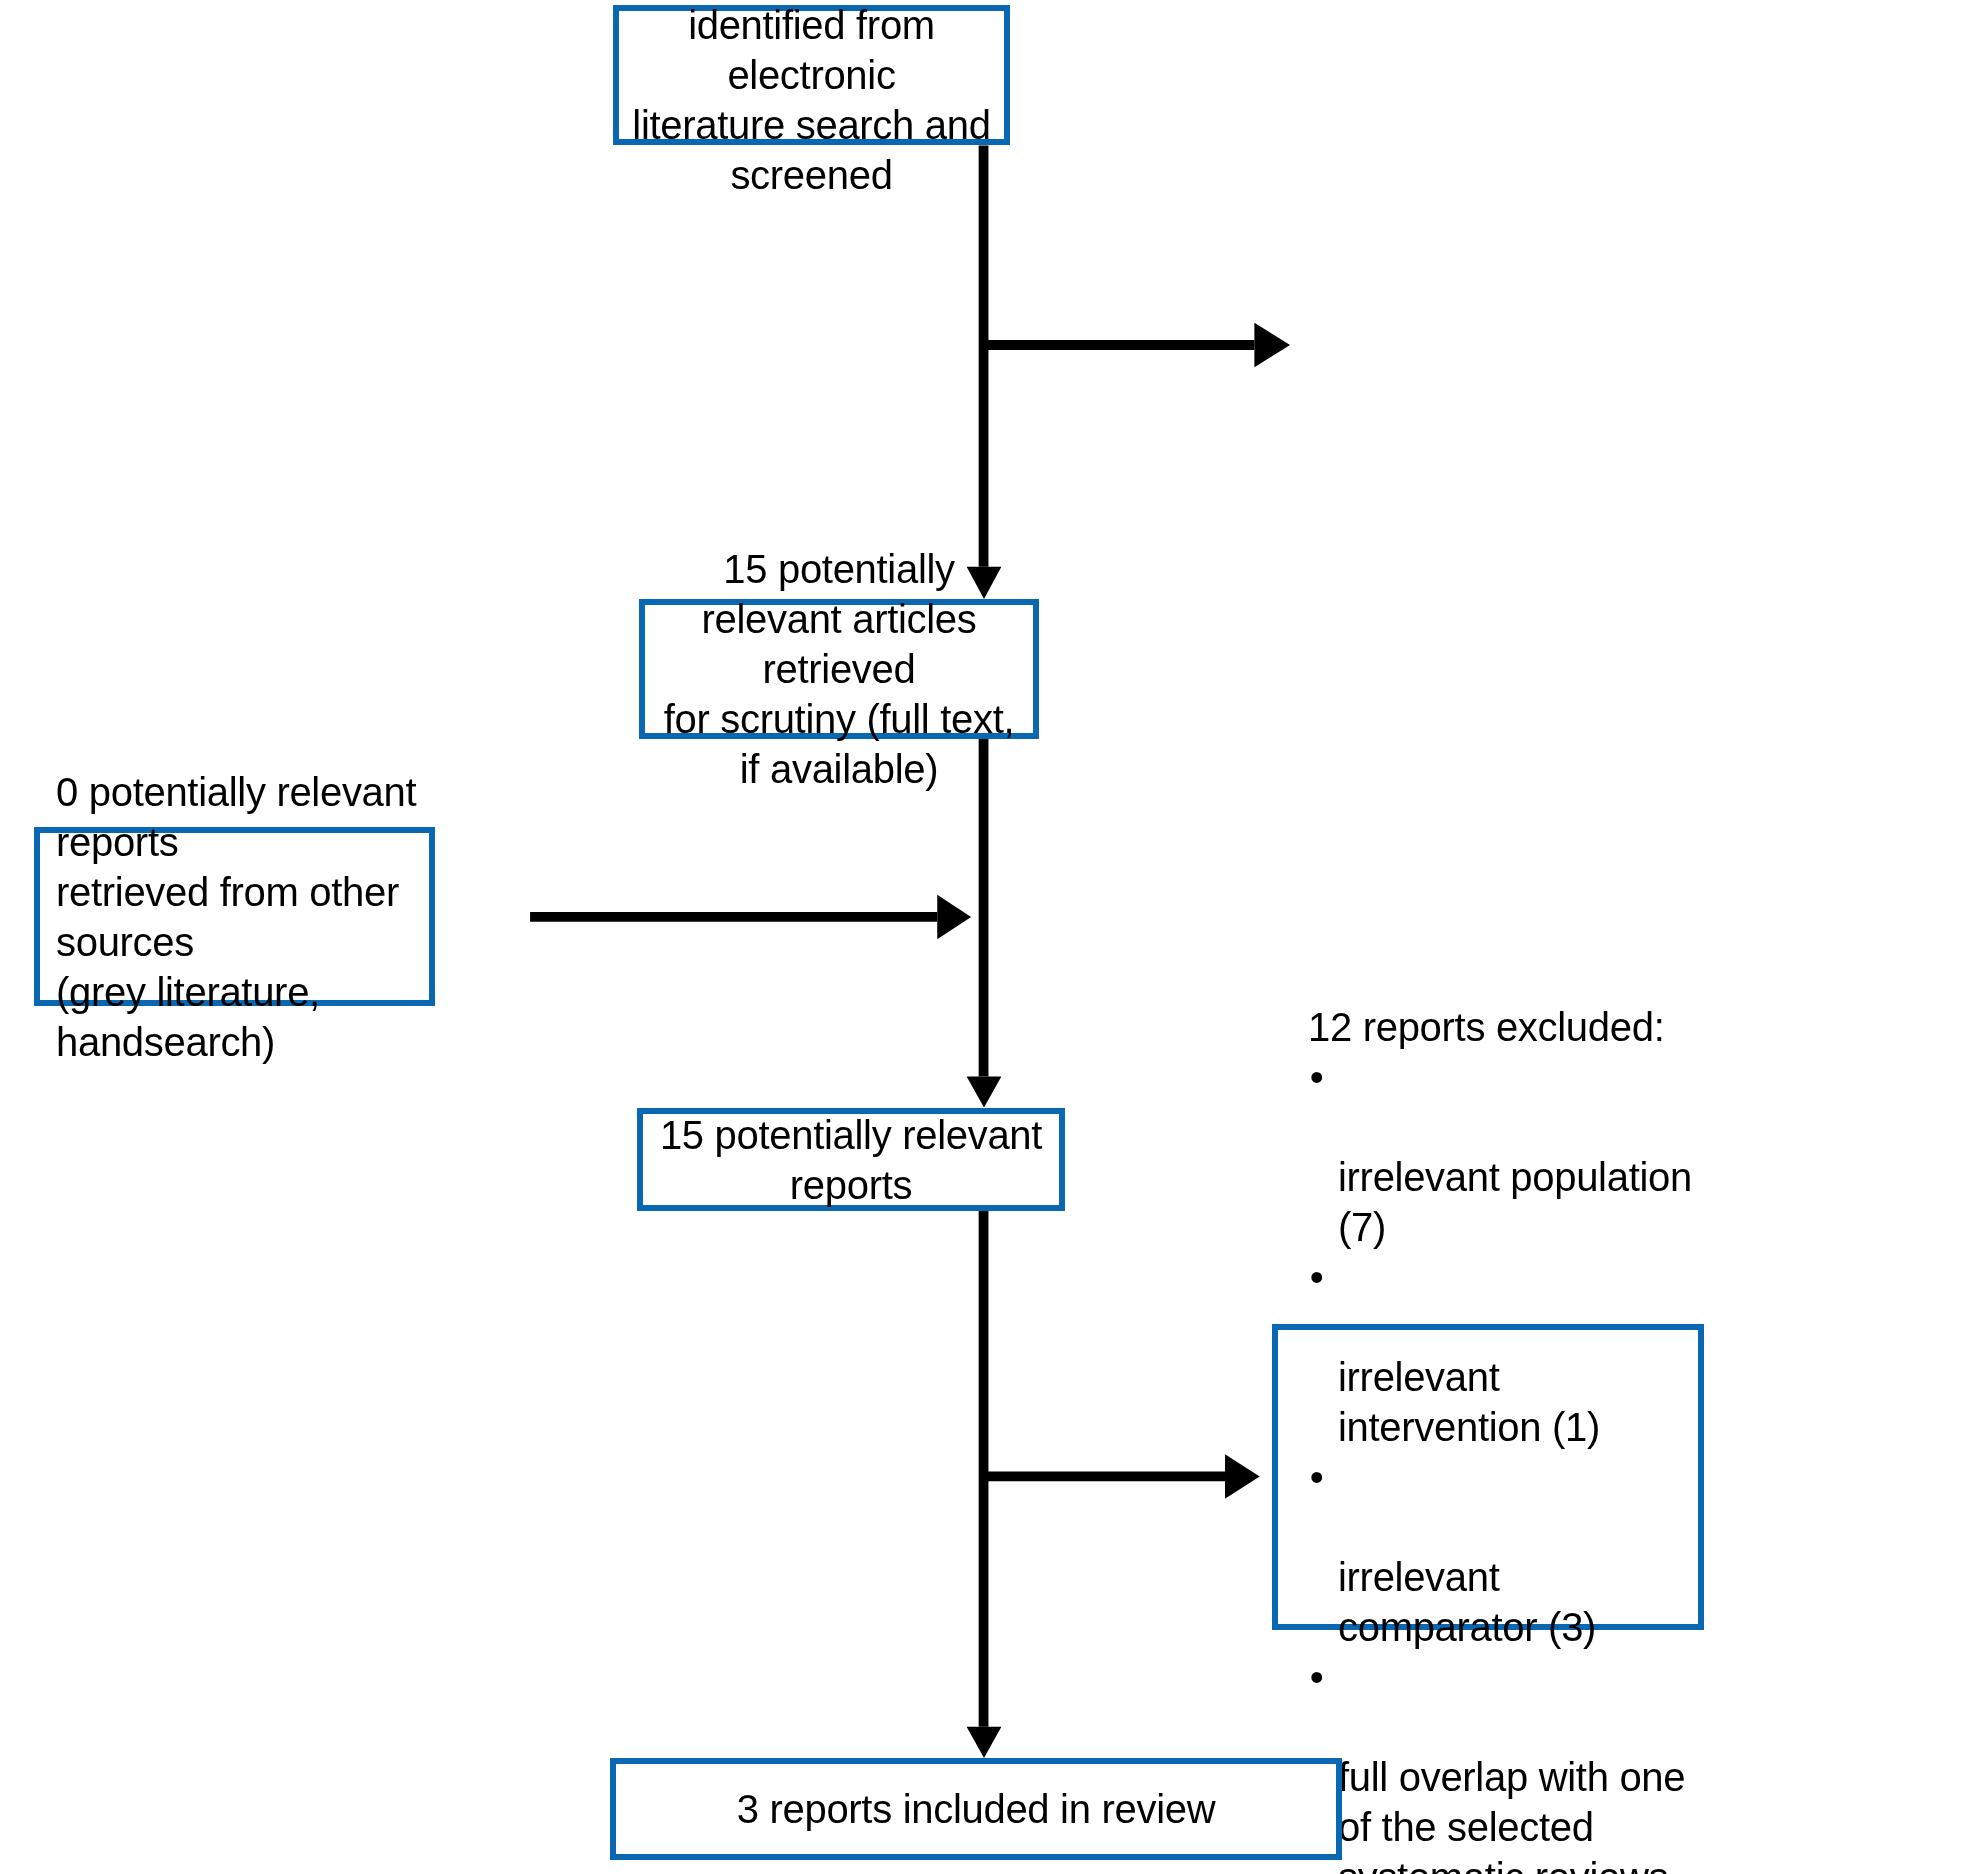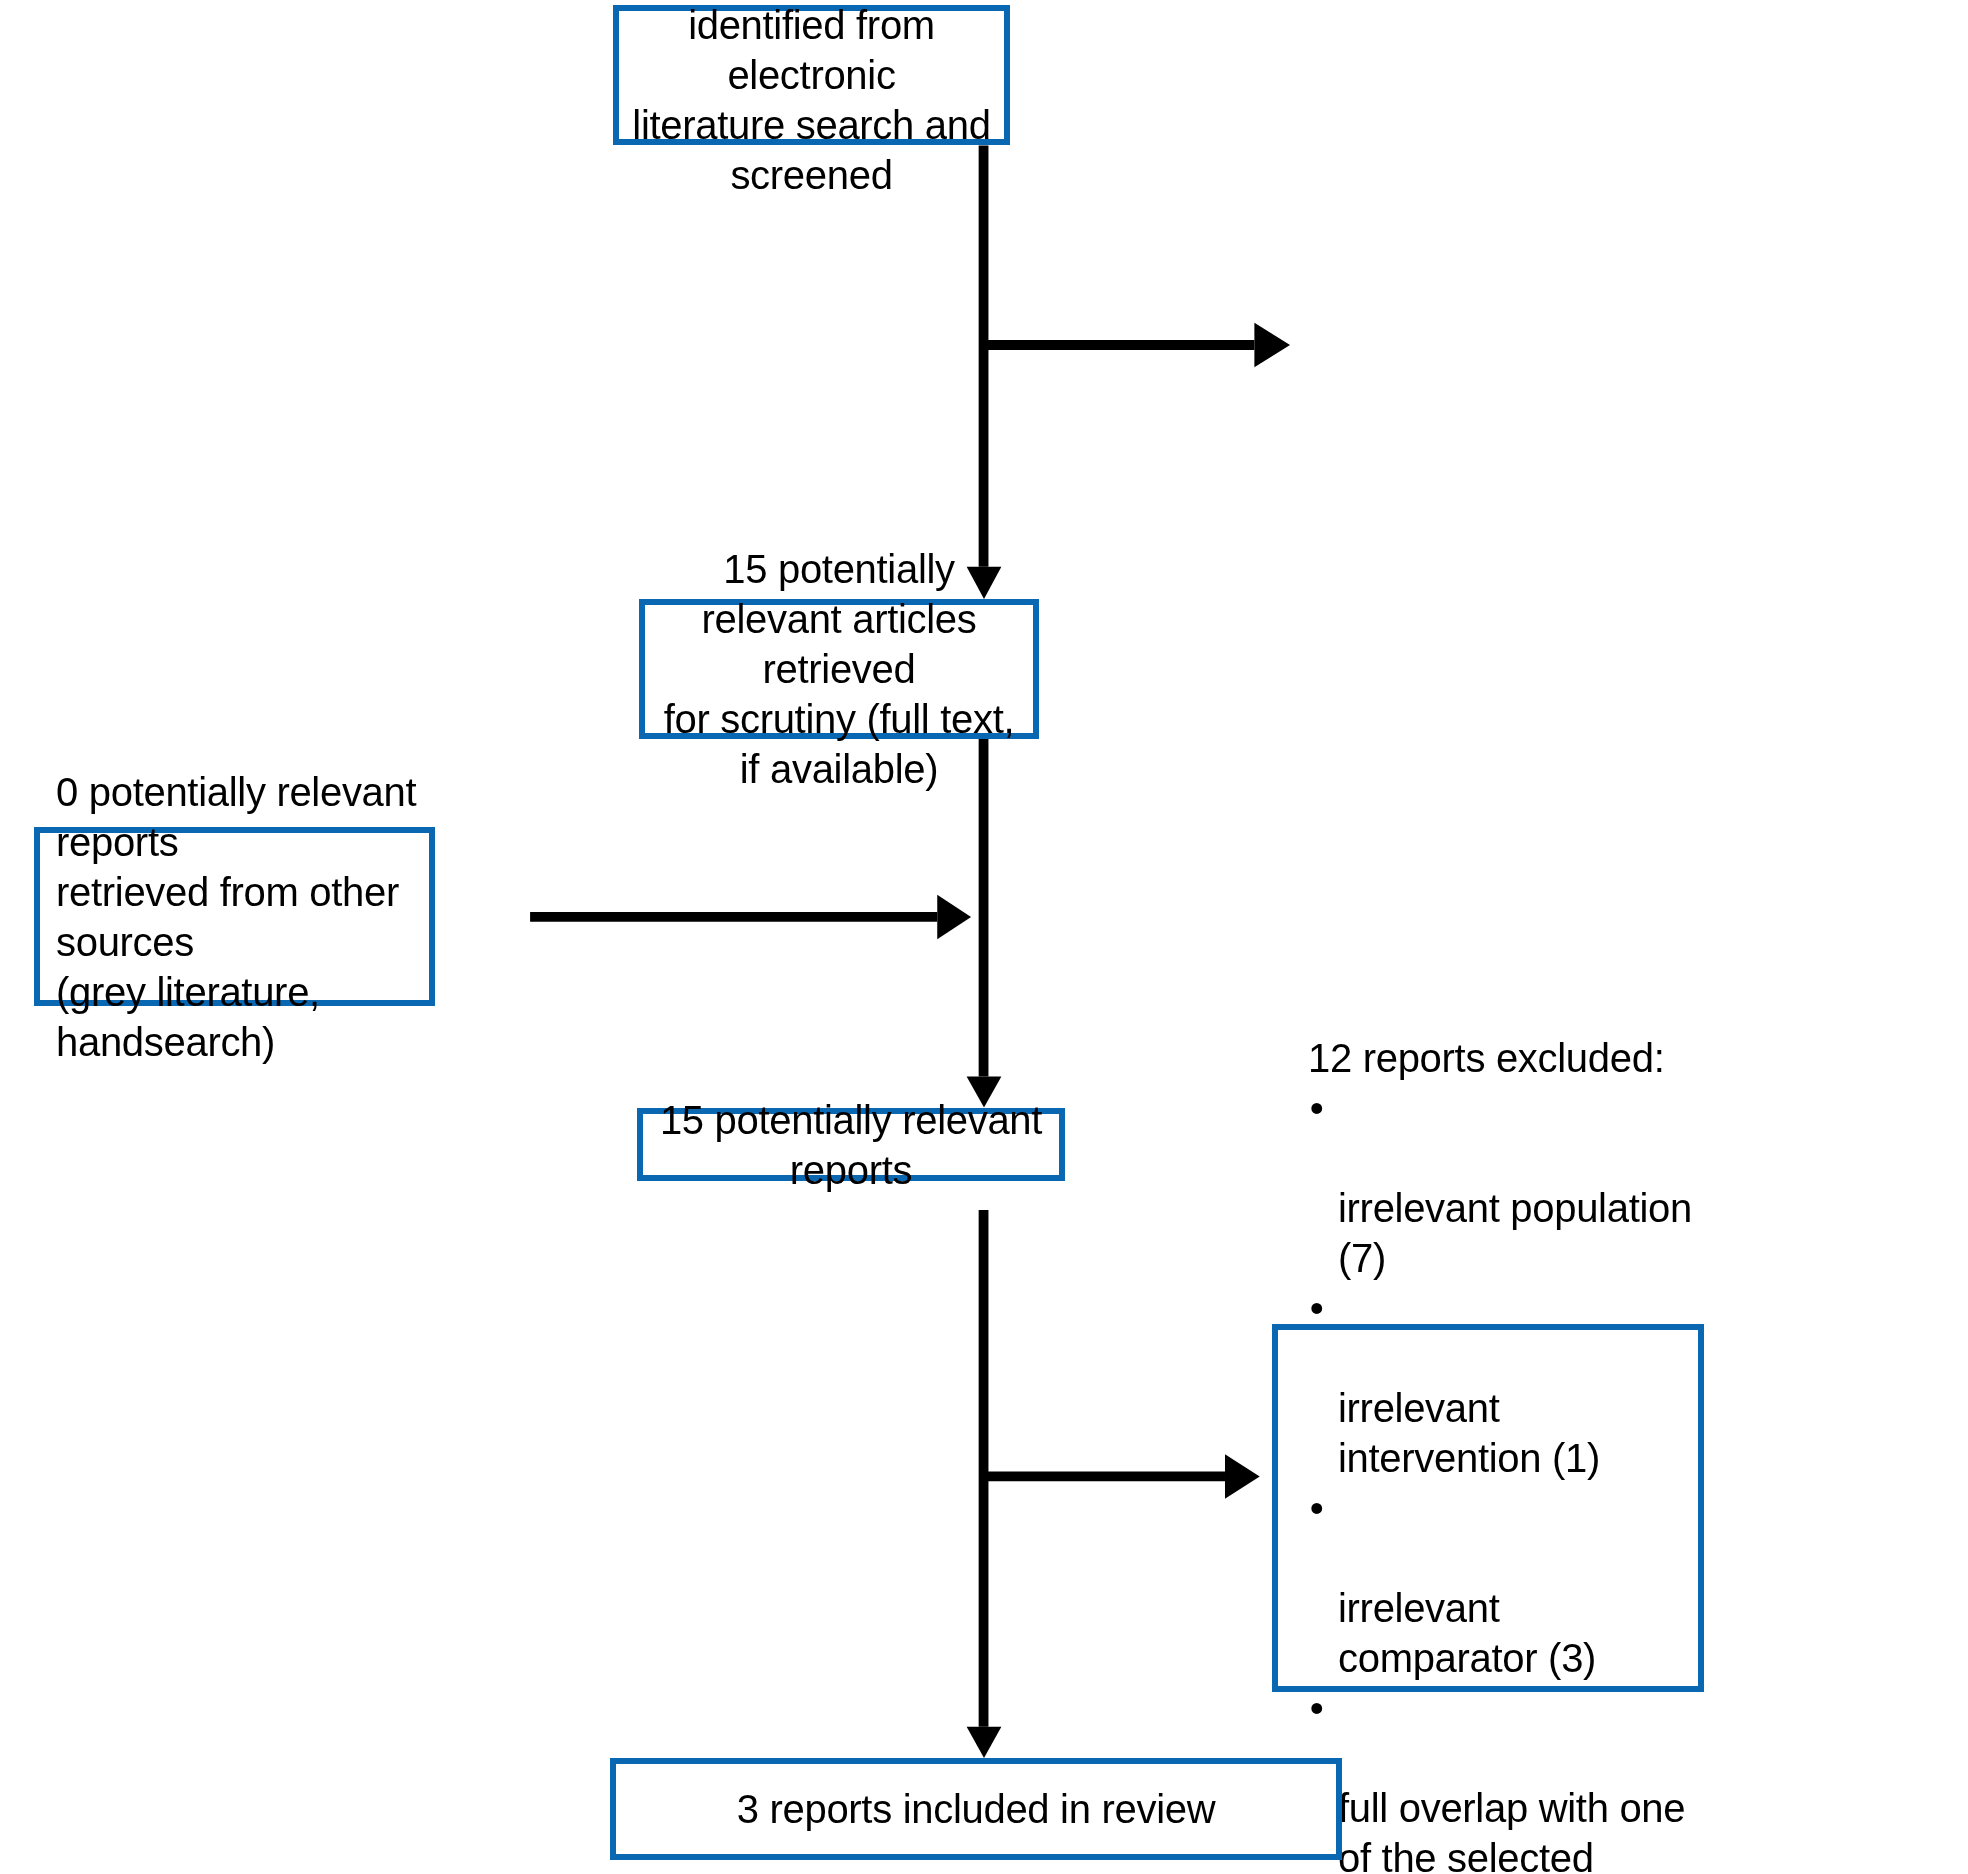--- a/index.html
+++ b/index.html
@@ -125,25 +125,25 @@
     <span class="txt">15 potentially relevant articles retrieved
 for scrutiny (full text, if available)</span>
   </div>
 
   <div class="node left-align" style="left:34px; top:827px; width:401px; height:179px;">
     <span class="txt">0 potentially relevant reports
 retrieved from other sources
 (grey literature, handsearch)</span>
   </div>
 
-  <div class="node" style="left:637px; top:1108px; width:428px; height:73px;">
+  <div class="node" style="left:637px; top:1108px; width:428px; height:103px;">
     <span class="txt">15 potentially relevant reports</span>
   </div>
 
-  <div class="node" style="left:1272px; top:1324px; width:432px; height:368px;">
+  <div class="node" style="left:1272px; top:1324px; width:432px; height:306px;">
     <span class="excl-list">
       <span class="excl-head">12 reports excluded:</span>
       <span class="excl-item">
         <span class="bullet">•</span>
         <span>irrelevant population (7)</span>
       </span>
       <span class="excl-item">
         <span class="bullet">•</span>
         <span>irrelevant intervention (1)</span>
       </span>

